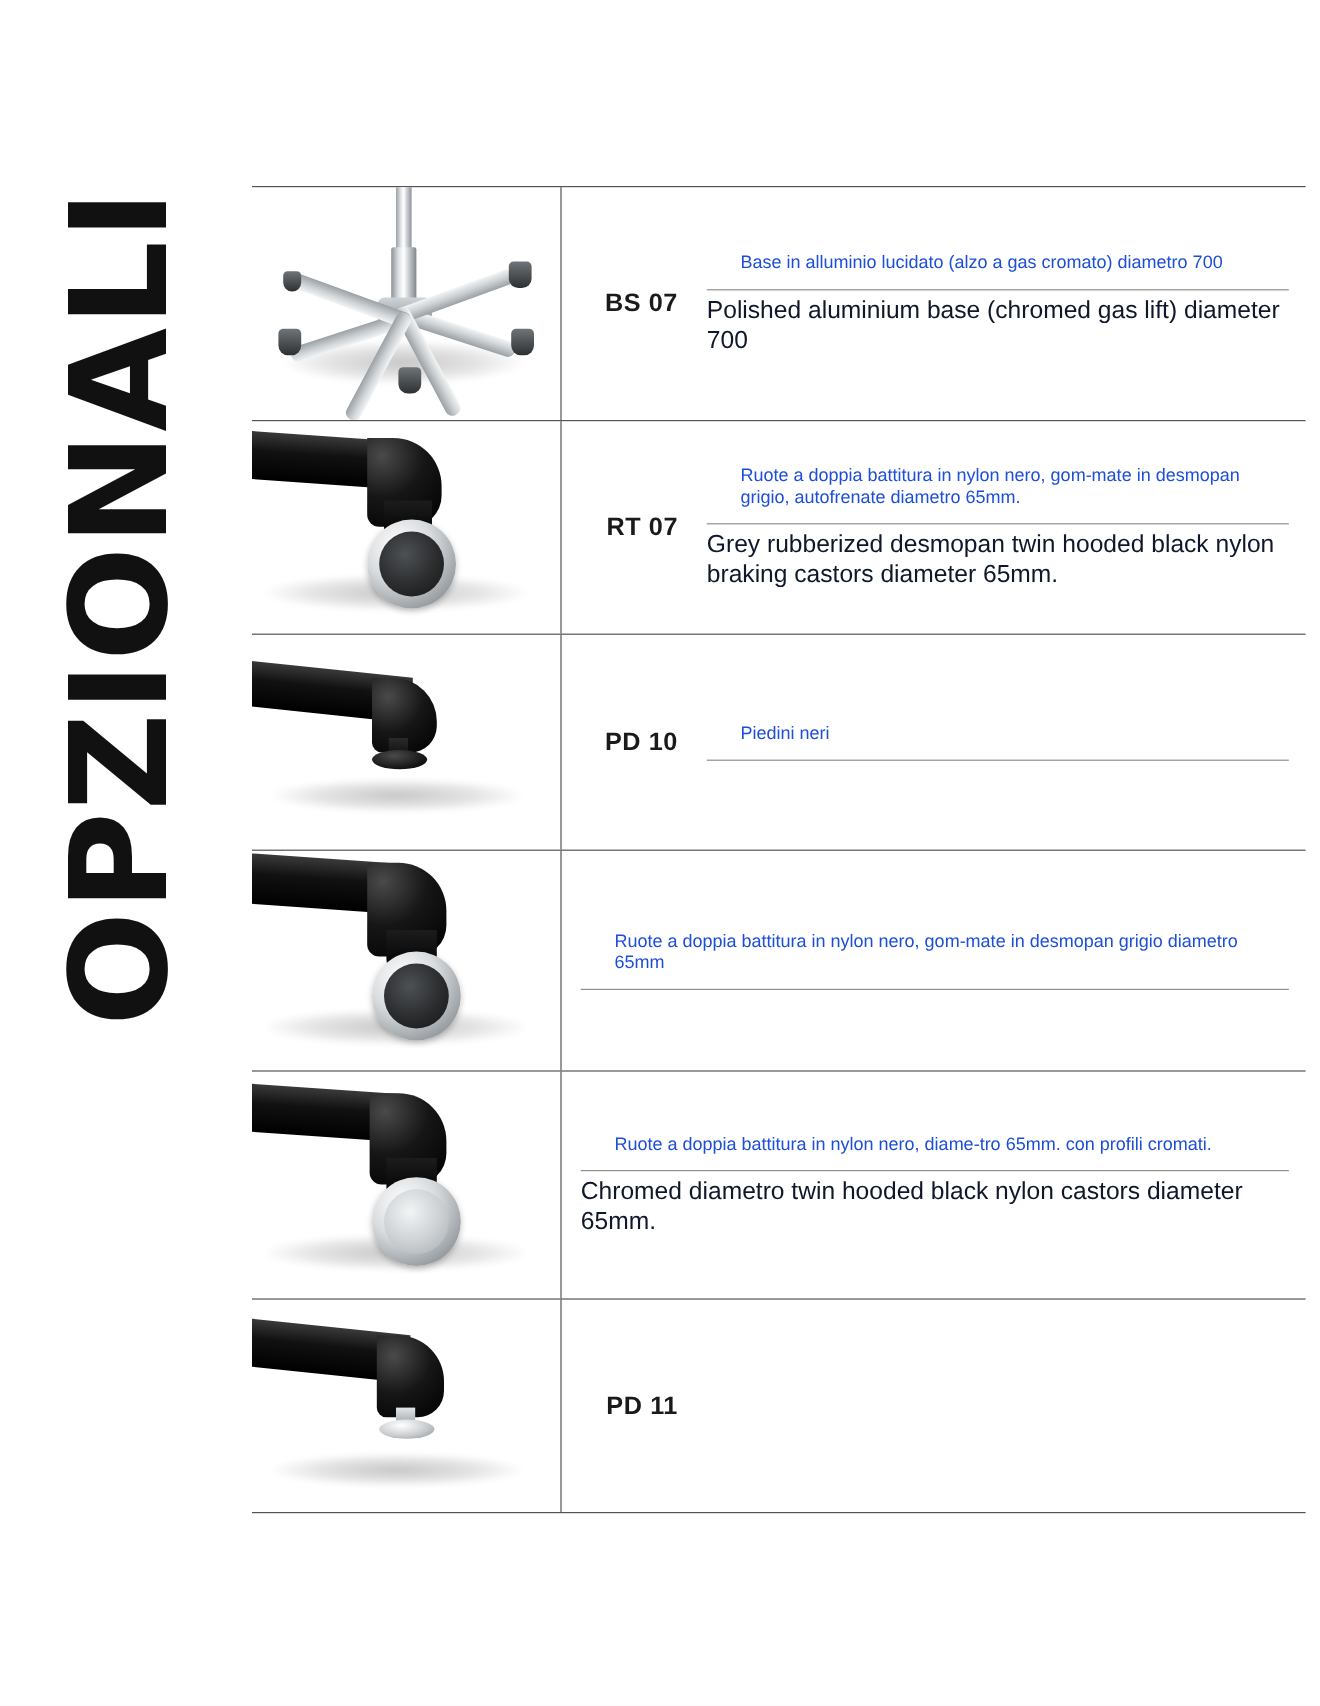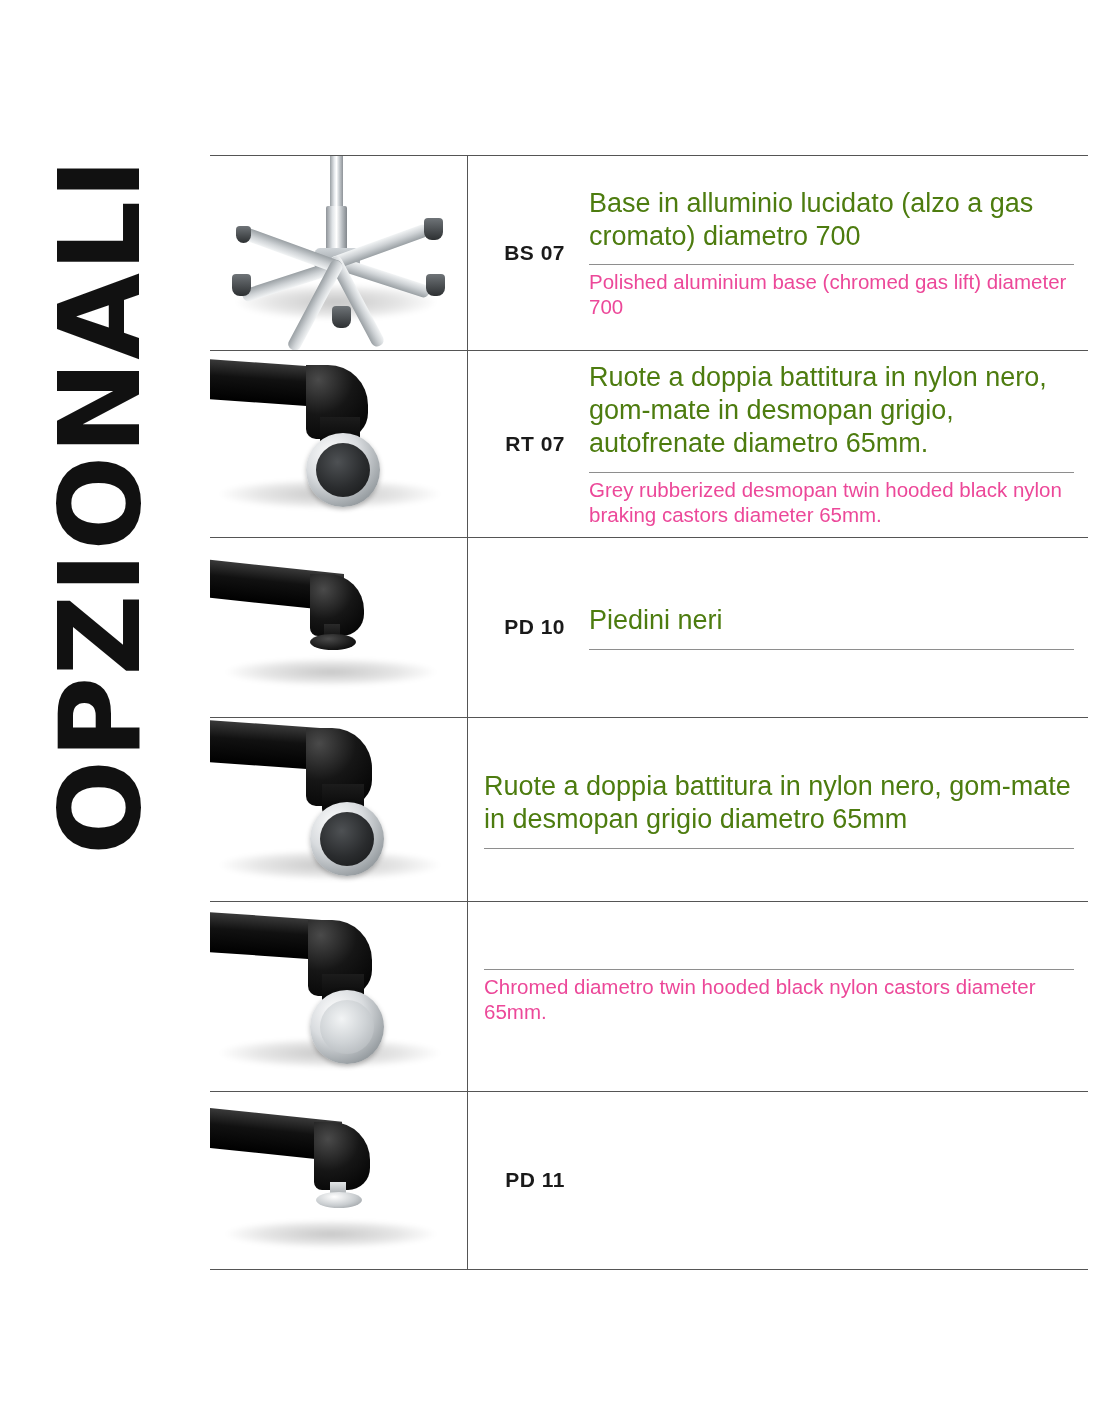--- a/index.html
+++ b/index.html
@@ -76,34 +76,35 @@
   }
   .cell-desc {
     flex: 1;
     display: flex;
     flex-direction: column;
     justify-content: center;
     padding: 10px 14px 10px 16px;
     box-sizing: border-box;
   }
   .desc-it {
-    font-size: 27px;
+    font-size: 15px;
     line-height: 1.22;
-    color: #4d7c0f;
+    color: #1d4ed8;
     padding-bottom: 12px;
+    margin-left: 28px;
   }
   .desc-sep {
     height: 1px;
     background: #8e8e8e;
     width: 100%;
   }
   .desc-en {
     font-size: 20.5px;
     line-height: 1.22;
-    color: #ec4899;
+    color: #0f172a;
     padding-top: 4px;
   }
 
   
   .art { position: absolute; inset: 0; }
   .shadow-blob {
     position: absolute;
     border-radius: 50%;
     background: radial-gradient(ellipse at center, rgba(0,0,0,0.22) 0%, rgba(0,0,0,0.10) 45%, rgba(0,0,0,0) 72%);
     filter: blur(2px);
@@ -303,20 +304,21 @@
         <div class="shadow-blob" style="left:10px; top:136px; width:220px; height:30px;"></div>
         <div class="arm arm-main" style="left:-16px; top:14px; width:142px; height:40px;"></div>
         <div class="arm arm-elbow" style="left:98px; top:18px; width:64px; height:76px;"></div>
         <div class="arm arm-neck" style="left:112px; top:72px; width:42px; height:36px;"></div>
         <div class="wheel-outer" style="left:100px; top:88px;">
           <div class="wheel-inner light"></div>
         </div>
       </div>
     </div>
     <div class="cell-desc">
+      <div class="desc-it">Ruote a doppia battitura in nylon nero, diame-tro 65mm. con profili cromati.</div>
       <div class="desc-sep"></div>
       <div class="desc-en">Chromed diametro twin hooded black nylon castors diameter 65mm.</div>
     </div>
   </div>
 
   <div class="row" style="min-height:178px;">
     <div class="cell-image">
       <div class="art">
         <div class="shadow-blob" style="left:16px; top:128px; width:210px; height:28px;"></div>
         <div class="arm arm-main" style="left:-16px; top:22px; width:148px; height:40px; transform:skewY(6deg);"></div>

